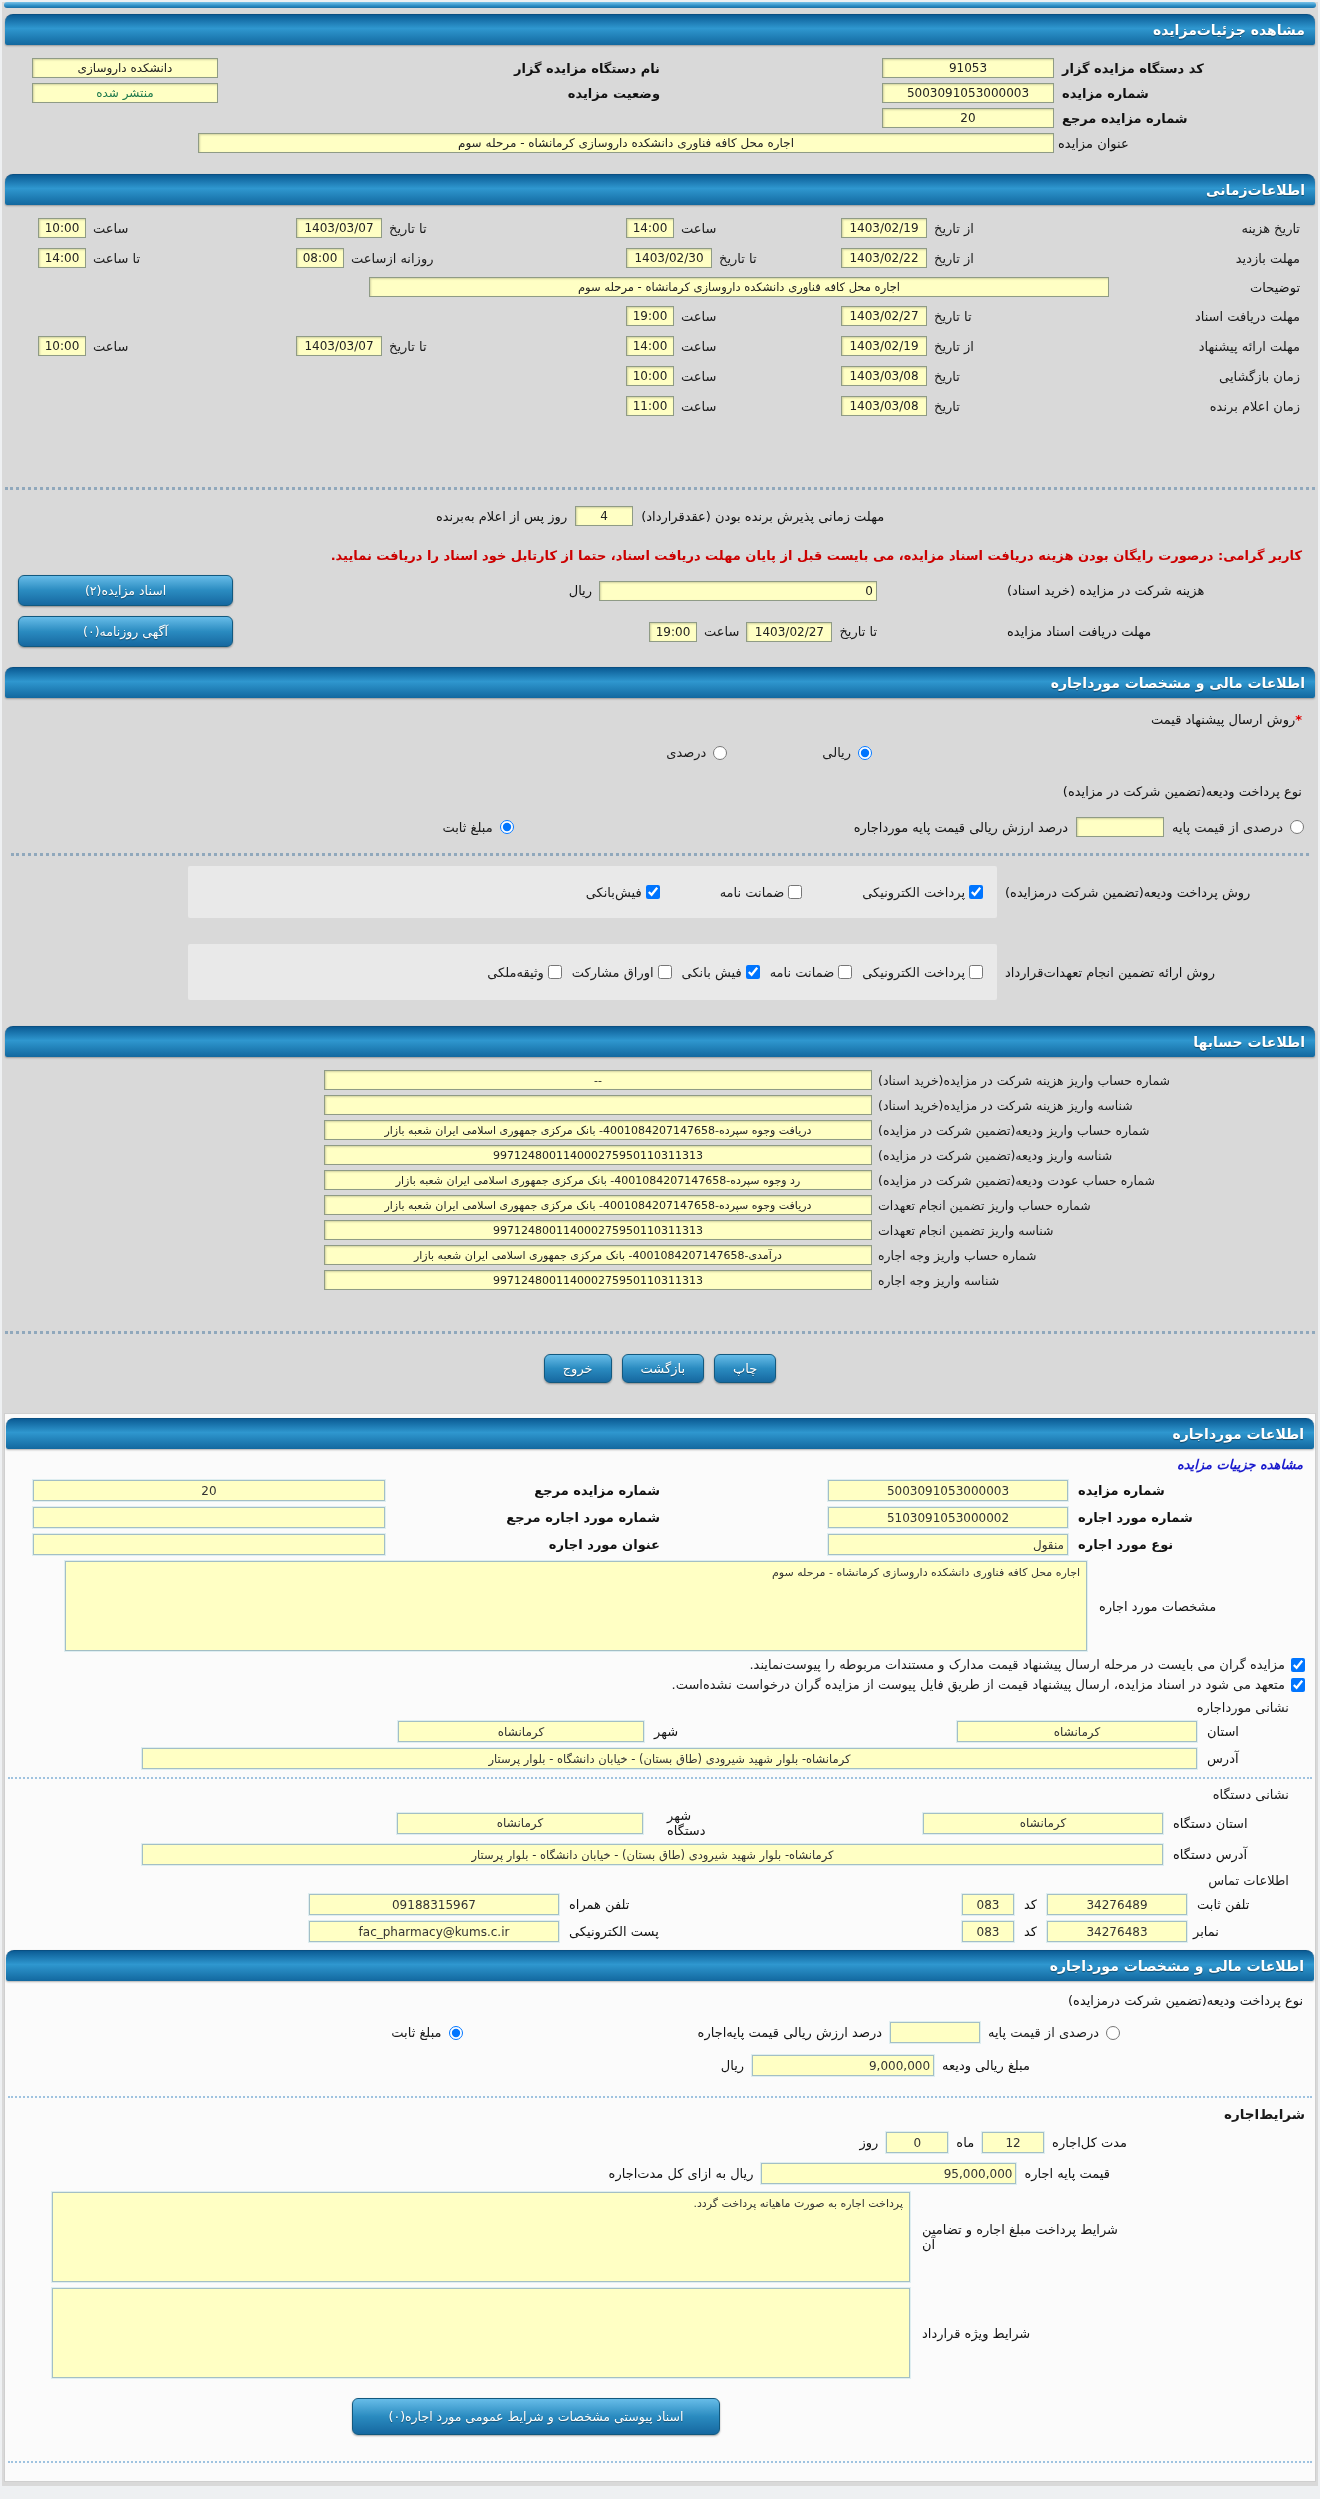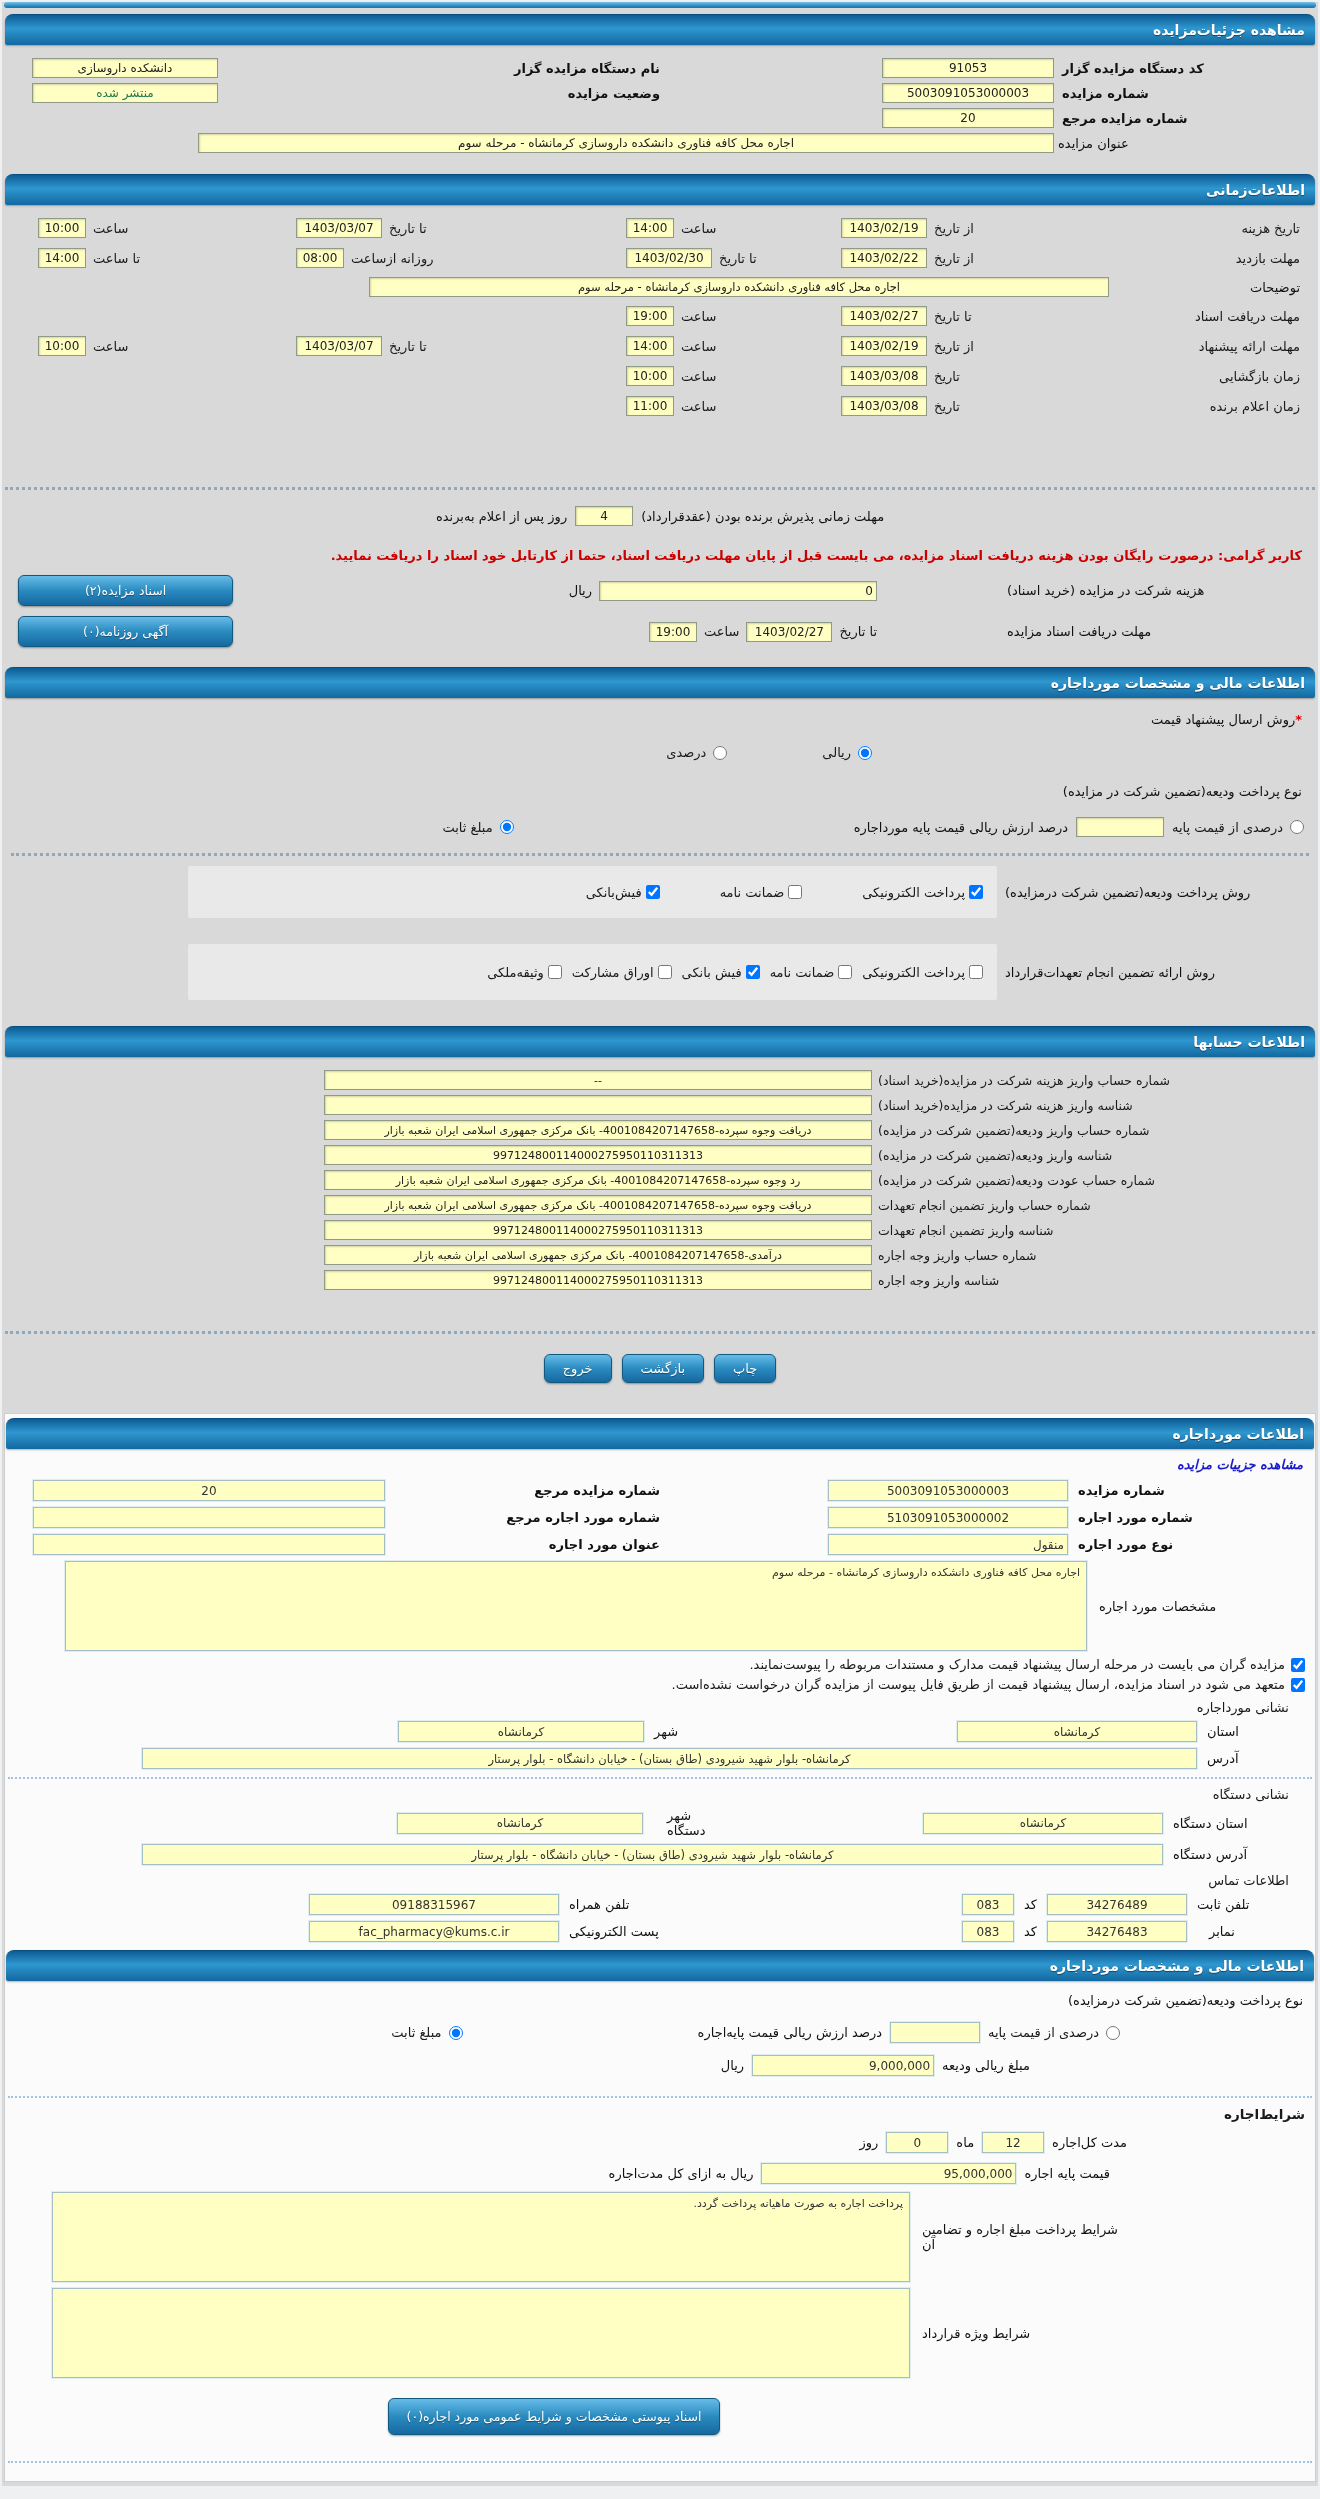--- a/index.html
+++ b/index.html
@@ -486,21 +486,21 @@
     <div class="ind">اطلاعات تماس</div>
     <div class="lrow">
       <span class="lbl" style="width:118px;text-align:left;padding-left:10px">تلفن ثابت</span>
       <input class="fld2" style="width: 140px;" value="34276489">
       <span class="lbl" style="margin:0 10px">کد</span>
       <input class="fld2 w-code" value="083" style="">
       <span class="lbl" style="margin-right:295px;width:108px;text-align:left;padding-left:10px">تلفن همراه</span>
       <input class="fld2" style="width: 250px;" value="09188315967">
     </div>
     <div class="lrow">
-      <span class="lbl" style="width:118px;text-align:left;padding-left:22px">نمابر</span>
+      <span class="lbl" style="width:118px;text-align:left;padding-left:6px">نمابر</span>
       <input class="fld2" style="width: 140px;" value="34276483">
       <span class="lbl" style="margin:0 10px">کد</span>
       <input class="fld2 w-code" value="083" style="">
       <span class="lbl" style="margin-right:295px;width:108px;text-align:left;padding-left:10px">پست الکترونیکی</span>
       <input class="fld2" style="width: 250px; direction: ltr;" value="fac_pharmacy@kums.c.ir">
     </div>
 
     
     <div class="sec-h" style="margin:8px 1px 0">
       <span>اطلاعات مالی و مشخصات مورداجاره</span>
@@ -544,19 +544,19 @@
     <div class="lrow" style="padding-right:180px">
       <span class="lbl" style="width:215px;text-align:left;padding-left:12px">شرایط پرداخت مبلغ اجاره و تضامین آن</span>
       <textarea class="ta" style="width: 858px; height: 90px;">پرداخت اجاره به صورت ماهیانه پرداخت گردد.</textarea>
     </div>
     <div class="lrow" style="padding-right:180px">
       <span class="lbl" style="width:215px;text-align:left;padding-left:12px">شرایط ویژه قرارداد</span>
       <textarea class="ta" style="width: 858px; height: 90px;"></textarea>
     </div>
 
     <div class="row" style="padding:14px 595px 6px 0">
-      <button class="btn" style="width:332px;padding:10px 0;font-size:12.5px">اسناد پیوستی مشخصات و شرایط عمومی مورد اجاره(۰)</button>
+      <button class="btn" style="width:368px;padding:10px 0;font-size:12.5px">اسناد پیوستی مشخصات و شرایط عمومی مورد اجاره(۰)</button>
     </div>
 
     <div class="dotted-blue" style="margin-top:20px"></div>
     
   </div>
 </div>
 
 </body></html>

